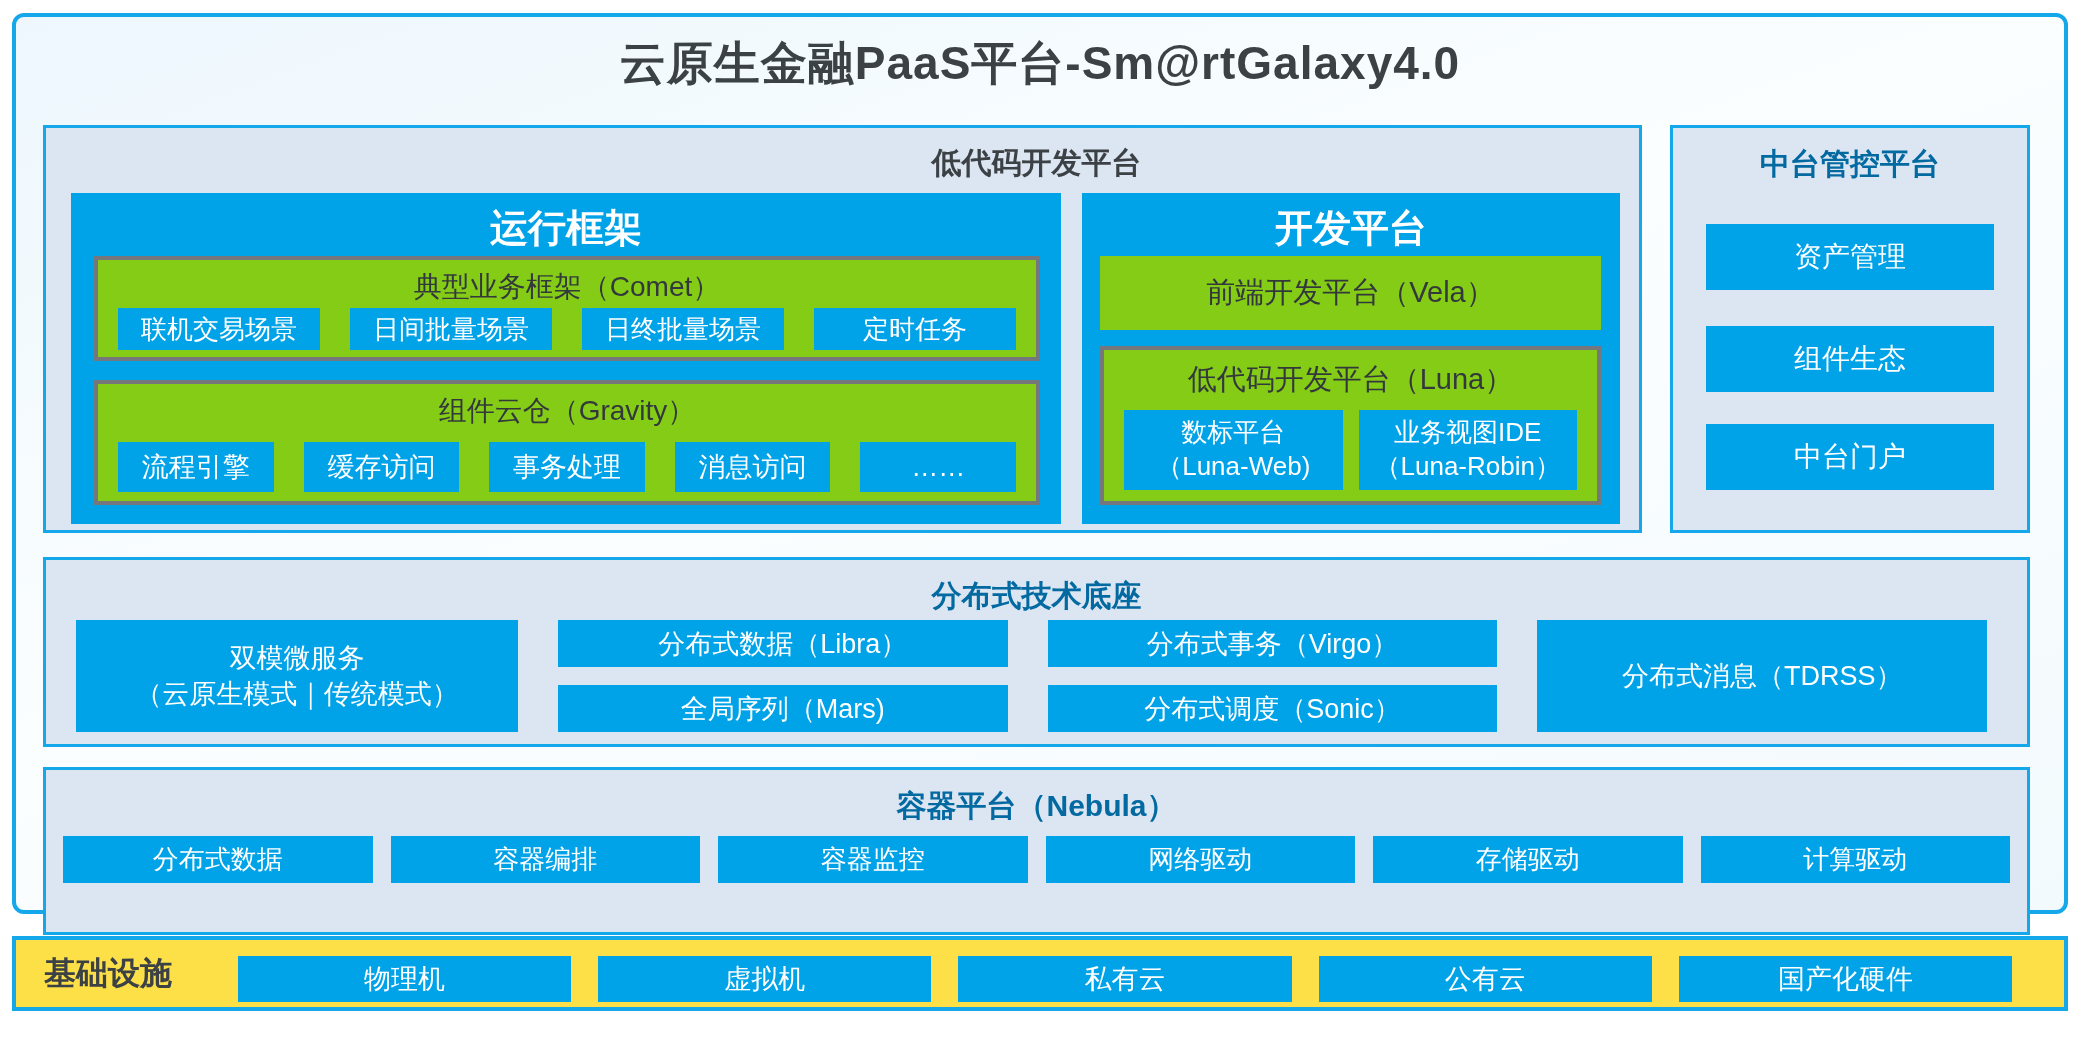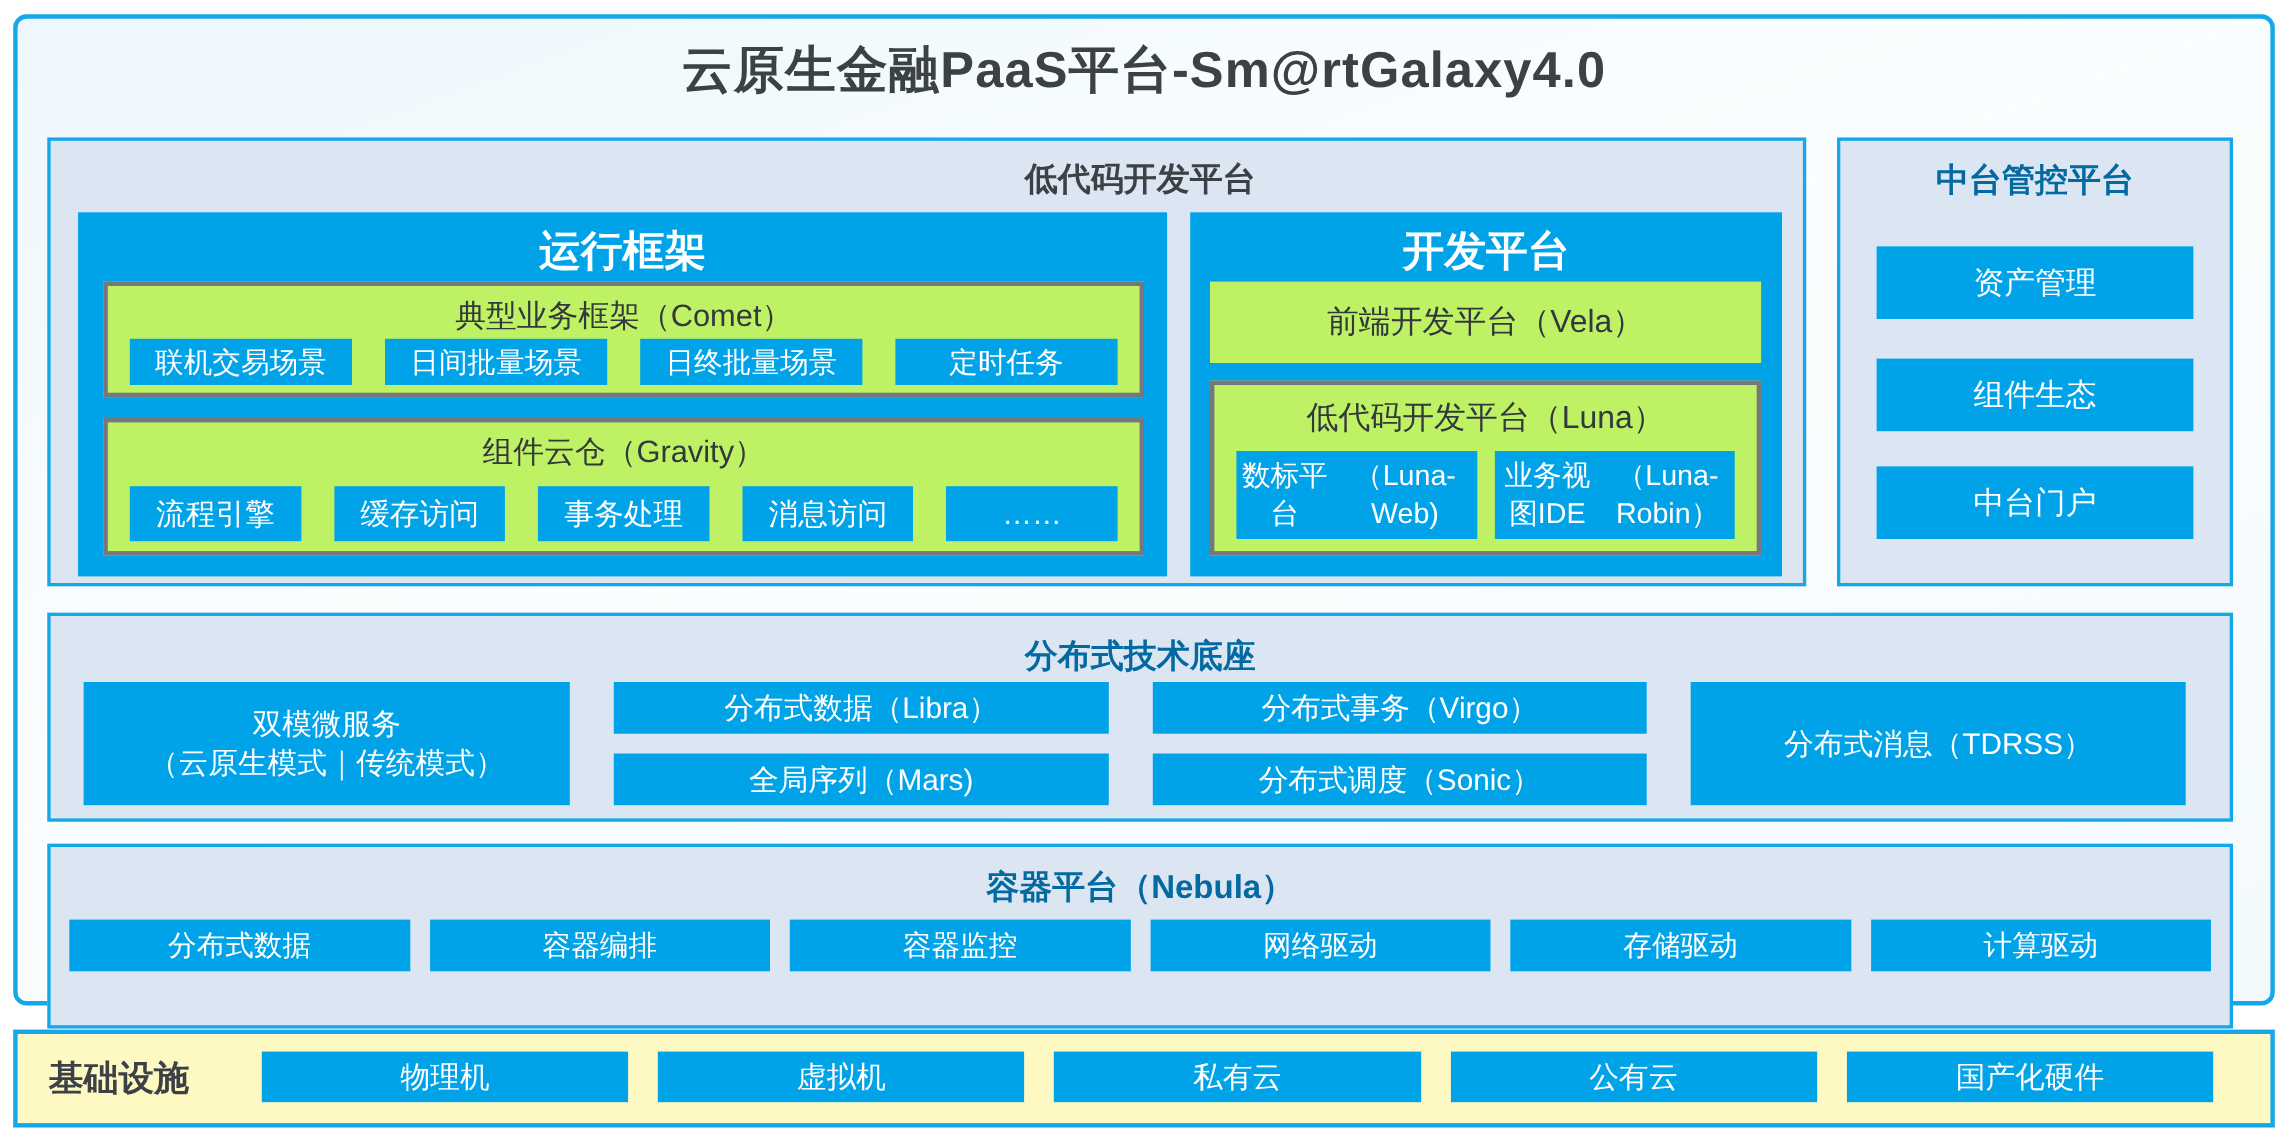--- a/index.html
+++ b/index.html
@@ -28,56 +28,56 @@
   .lowcode  { left:0; top:0; width:1599px; height:408px; }
   .lowcode-title {
     position:absolute; left:0; top:18px; width:100%;
     text-align:center; font-size:30px; font-weight:bold; color:#3c4145;
   }
   .midend { left:1627px; top:0; width:360px; height:408px; }
   .blue-section { position:absolute; top:65px; height:331px; background:#00a3e8; }
   .runtime { left:25px;  width:990px; }
   .dev     { left:1036px; width:538px; }
   .blue-section-title { text-align:center; color:#ffffff; font-size:38px; font-weight:bold; padding-top:10px; }
-  .white-box { position:absolute; background:#bef264; }
+  .white-box { position:absolute; background:#84cc16; }
   .bordered  { border:4px solid #75777c; }
   .white-title { text-align:center; color:#33383c; font-size:28px; margin-top:8px; }
   .comet   { left:23px; top:63px;  width:946px; height:105px; }
   .gravity { left:23px; top:187px; width:946px; height:125px; }
   .btn {
     background:#00a3e8; color:#ffffff;
     display:flex; align-items:center; justify-content:center; text-align:center;
   }
   .btn-row { position:absolute; display:flex; }
   .comet-btns   { left:20px; right:20px; top:48px; height:42px; gap:30px; }
   .comet-btns .btn   { flex:1; font-size:26px; }
   .gravity-btns { left:20px; right:20px; top:58px; height:50px; gap:30px; }
   .gravity-btns .btn { flex:1; font-size:27px; }
   .vela { left:18px; top:63px; width:501px; height:74px; display:flex; align-items:center; justify-content:center; }
   .vela .white-title { margin:0; font-size:29px; }
   .luna { left:18px; top:153px; width:501px; height:159px; }
   .luna .white-title { font-size:29px; margin-top:10px; }
   .luna-btns { left:20px; right:20px; top:60px; height:80px; gap:16px; }
-  .luna-btns .btn { flex:1; font-size:26px; line-height:1.3; }
+  .luna-btns .btn { flex:1; flex-direction:column; font-size:26px; line-height:1.3; }
   .mid-btn { position:absolute; left:33px; width:288px; height:66px; font-size:28px; }
   .mid-btn.b1 { top:96px; } .mid-btn.b2 { top:198px; } .mid-btn.b3 { top:296px; }
   
   .row2 { left:27px; top:540px; width:1987px; height:190px; }
   .dist-content { position:absolute; left:30px; right:40px; top:60px; height:112px; display:flex; gap:40px; }
   .dual-btn { width:442px; flex:none; flex-direction:column; font-size:27px; line-height:1.35; }
   .dist-col { flex:1; display:flex; flex-direction:column; gap:18px; }
   .dist-col .btn { flex:1; font-size:27px; }
   
   .row3 { left:27px; top:750px; width:1987px; height:168px; }
   .cont-btns { left:17px; right:17px; top:66px; height:47px; gap:18px; }
   .cont-btns .btn { flex:1; font-size:26px; }
   
   .infra {
-    position:absolute; left:12px; top:936px; width:2056px; height:89px;
-    background:#fef9c3; border:4px solid #14a7e9;
+    position:absolute; left:12px; top:936px; width:2056px; height:75px;
+    background:#fde047; border:4px solid #14a7e9;
   }
   .infra-label {
     position:absolute; left:28px; top:0; height:100%;
     display:flex; align-items:center; font-size:32px; font-weight:bold; color:#3c4145;
   }
   .infra-btns { left:222px; right:52px; top:16px; height:46px; gap:27px; }
   .infra-btns .btn { flex:1; font-size:27px; }
 </style>
 </head>
 <body>

